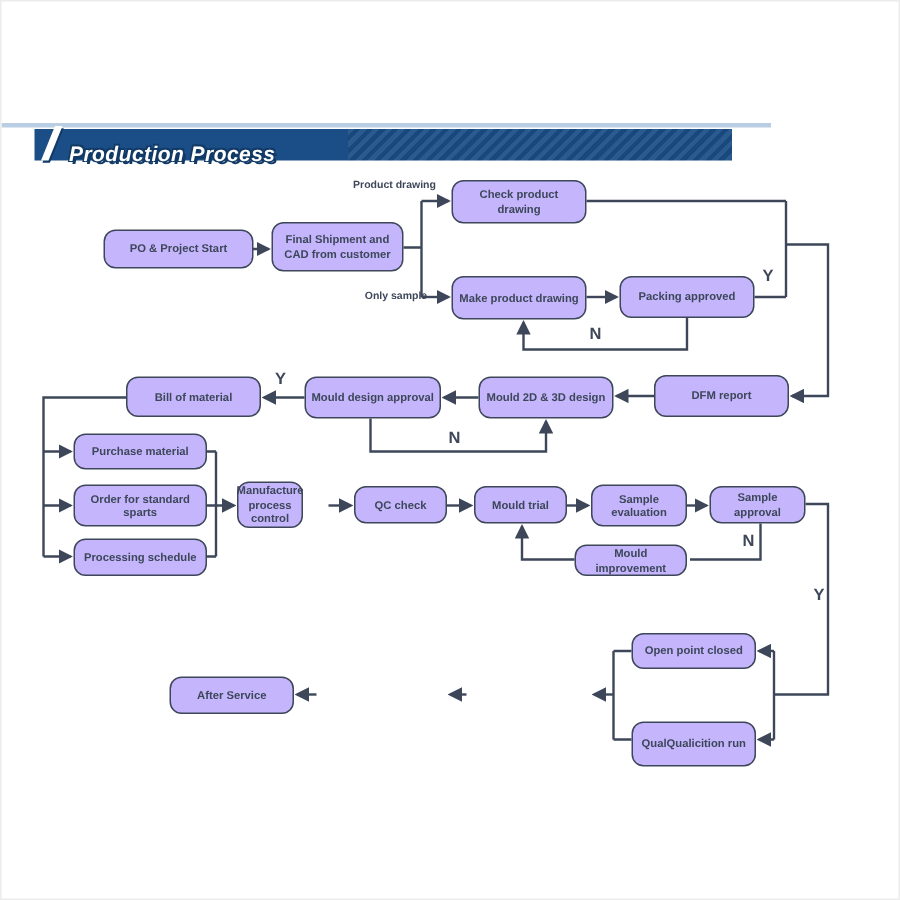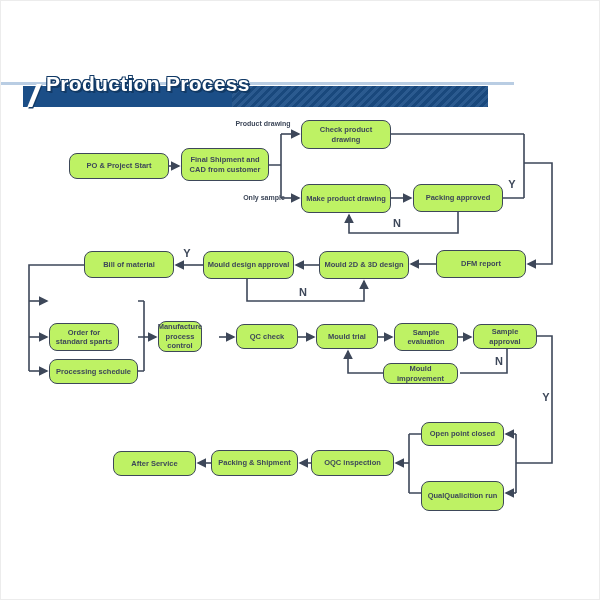--- a/index.html
+++ b/index.html
@@ -13,28 +13,28 @@
   .banner{position:absolute;left:22px;top:85px;width:465px;height:21px;background:#1b4e87;}
   .banner::after{
     content:"";position:absolute;left:45%;top:0;right:0;bottom:0;
     background:repeating-linear-gradient(135deg,rgba(255,255,255,.07) 0 3px,rgba(0,0,0,.08) 3px 6px);
   }
   .slash{
     position:absolute;left:31px;top:83px;width:5px;height:23px;background:#ffffff;
     transform:skewX(-22deg);box-shadow:1.5px 1.5px 0 #123a66;z-index:3;
   }
   .title{
-    position:absolute;left:45px;top:71px;z-index:3;
-    font-size:21px;font-weight:bold;color:#ffffff;letter-spacing:.3px;
+    position:absolute;left:45px;top:93px;z-index:3;
+    font-size:14px;font-weight:bold;font-style:italic;color:#ffffff;letter-spacing:.3px;
     text-shadow:-1px -1px 0 #123a66,1px -1px 0 #123a66,-1px 1px 0 #123a66,1px 1px 0 #123a66,2px 2px 0 #123a66;
     white-space:nowrap;
   }
   
   .node{
-    position:absolute;box-sizing:border-box;background:#bef264;
+    position:absolute;box-sizing:border-box;background:#c4b5fd;
     border:1.6px solid #3d4759;border-radius:8px;color:#3d4759;
     font-size:7.5px;font-weight:bold;line-height:1.25;text-align:center;
     display:flex;align-items:center;justify-content:center;padding:1px 3px;z-index:2;
   }
   svg.wires{position:absolute;left:0;top:0;z-index:1;}
   .label-sm{
     position:absolute;font-size:7px;font-weight:bold;color:#3d4759;
     text-align:center;z-index:2;white-space:nowrap;
   }
   .label-yn{
@@ -97,33 +97,32 @@
 
   <div class="node" style="left:68px;top:152px;width:100px;height:26px">PO &amp; Project Start</div>
   <div class="node" style="left:180px;top:147px;width:88px;height:33px">Final Shipment and CAD from customer</div>
   <div class="node" style="left:300px;top:119px;width:90px;height:29px">Check product drawing</div>
   <div class="node" style="left:300px;top:183px;width:90px;height:29px">Make product drawing</div>
   <div class="node" style="left:412px;top:183px;width:90px;height:28px">Packing approved</div>
   <div class="node" style="left:83px;top:250px;width:90px;height:27px">Bill of material</div>
   <div class="node" style="left:202px;top:250px;width:91px;height:28px">Mould design approval</div>
   <div class="node" style="left:318px;top:250px;width:90px;height:28px">Mould 2D &amp; 3D design</div>
   <div class="node" style="left:435px;top:249px;width:90px;height:28px">DFM report</div>
-  <div class="node" style="left:48px;top:322px;width:70px;height:28px">Order for standard sparts</div>
+  <div class="node" style="left:48px;top:288px;width:89px;height:24px">Purchase material</div>
+  <div class="node" style="left:48px;top:322px;width:89px;height:28px">Order for standard sparts</div>
   <div class="node" style="left:48px;top:358px;width:89px;height:25px">Processing schedule</div>
   <div class="node" style="left:157px;top:320px;width:44px;height:31px">Manufacture process control</div>
   <div class="node" style="left:235px;top:323px;width:62px;height:25px">QC check</div>
   <div class="node" style="left:315px;top:323px;width:62px;height:25px">Mould trial</div>
   <div class="node" style="left:393px;top:322px;width:64px;height:28px">Sample evaluation</div>
   <div class="node" style="left:472px;top:323px;width:64px;height:25px">Sample approval</div>
   <div class="node" style="left:382px;top:362px;width:75px;height:21px">Mould improvement</div>
   <div class="node" style="left:420px;top:421px;width:83px;height:24px">Open point closed</div>
   <div class="node" style="left:420px;top:480px;width:83px;height:30px">QualQualicition run</div>
   <div class="node" style="left:112px;top:450px;width:83px;height:25px">After Service</div>
-  <div class="node" style="left:210px;top:449px;width:87px;height:26px">Packing &amp; Shipment</div>
-  <div class="node" style="left:310px;top:449px;width:83px;height:26px">OQC inspection</div>
 
   <div class="label-sm" style="left:232px;top:119px;width:60px">Product drawing</div>
   <div class="label-sm" style="left:236px;top:193px;width:54px">Only sample</div>
   <div class="label-yn" style="left:504px;top:177px">Y</div>
   <div class="label-yn" style="left:389px;top:216px">N</div>
   <div class="label-yn" style="left:179px;top:246px">Y</div>
   <div class="label-yn" style="left:295px;top:285px">N</div>
   <div class="label-yn" style="left:491px;top:354px">N</div>
   <div class="label-yn" style="left:538px;top:390px">Y</div>
 

